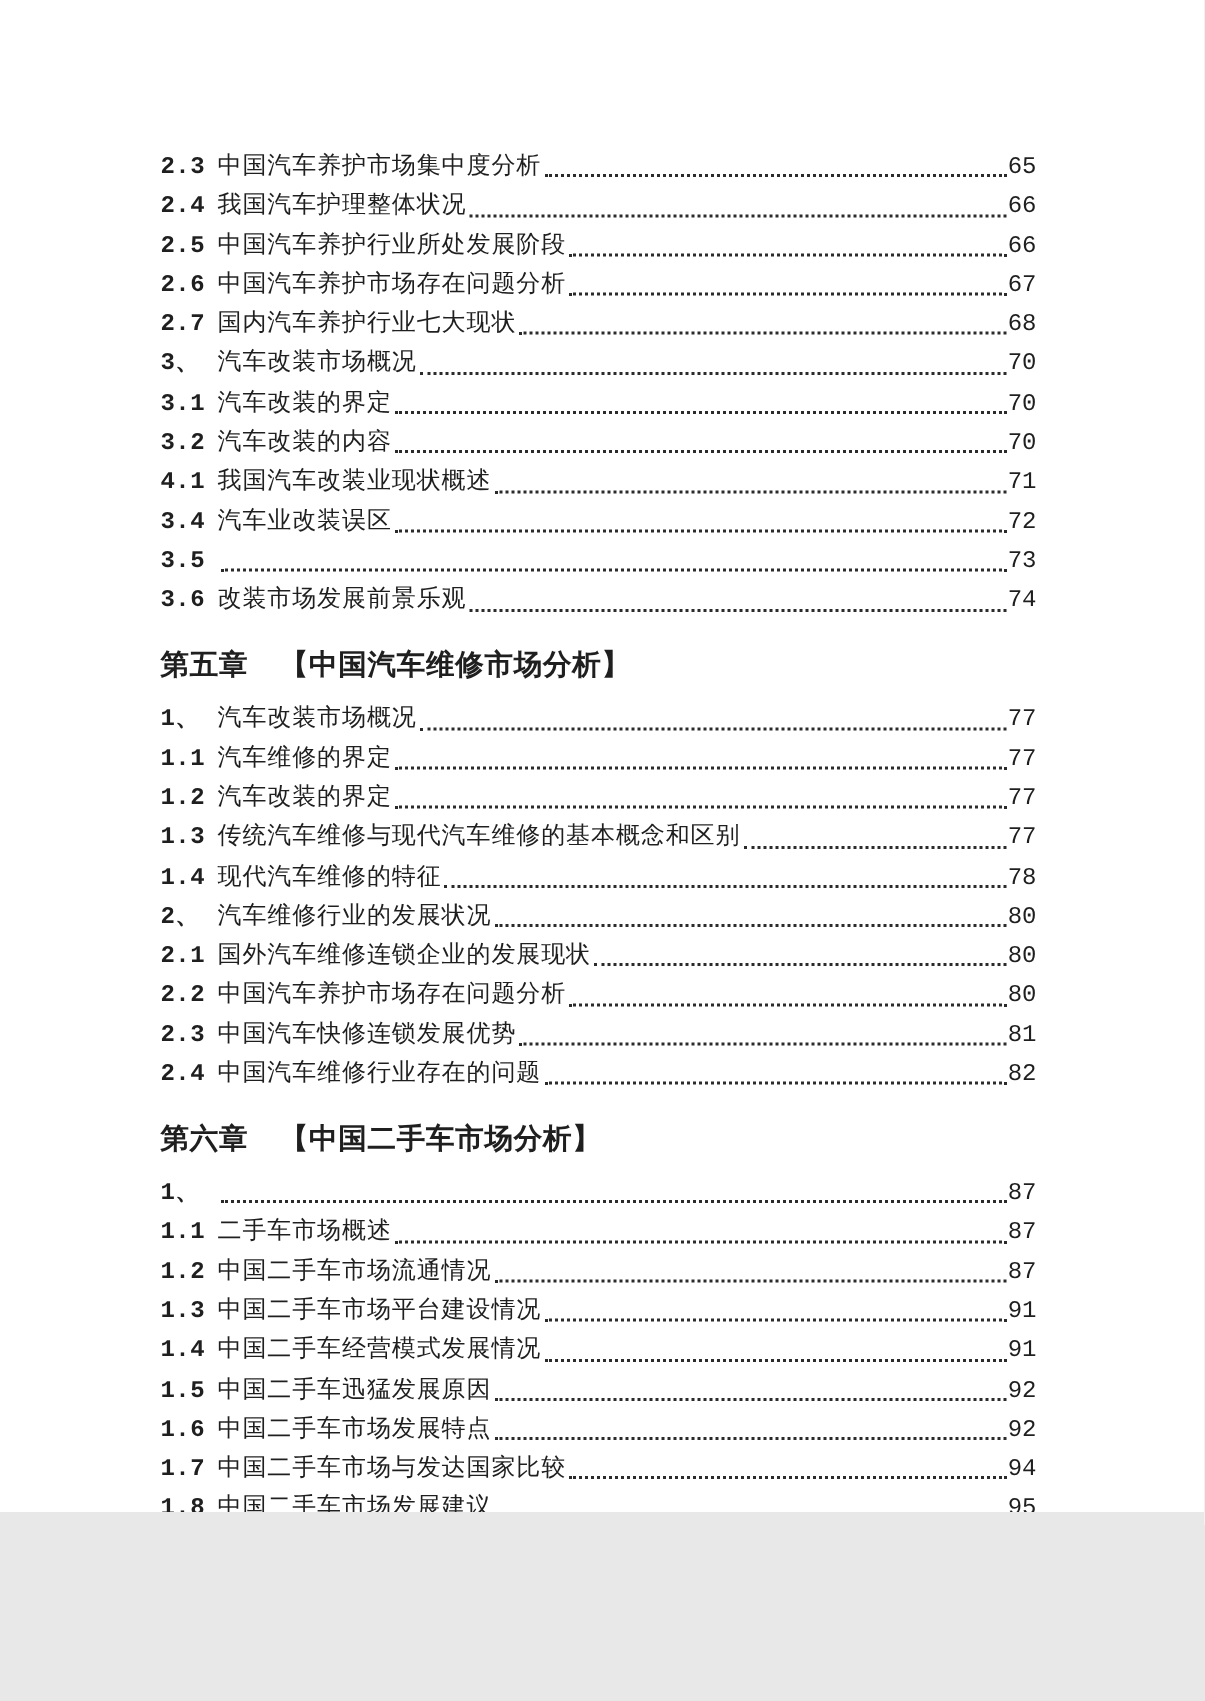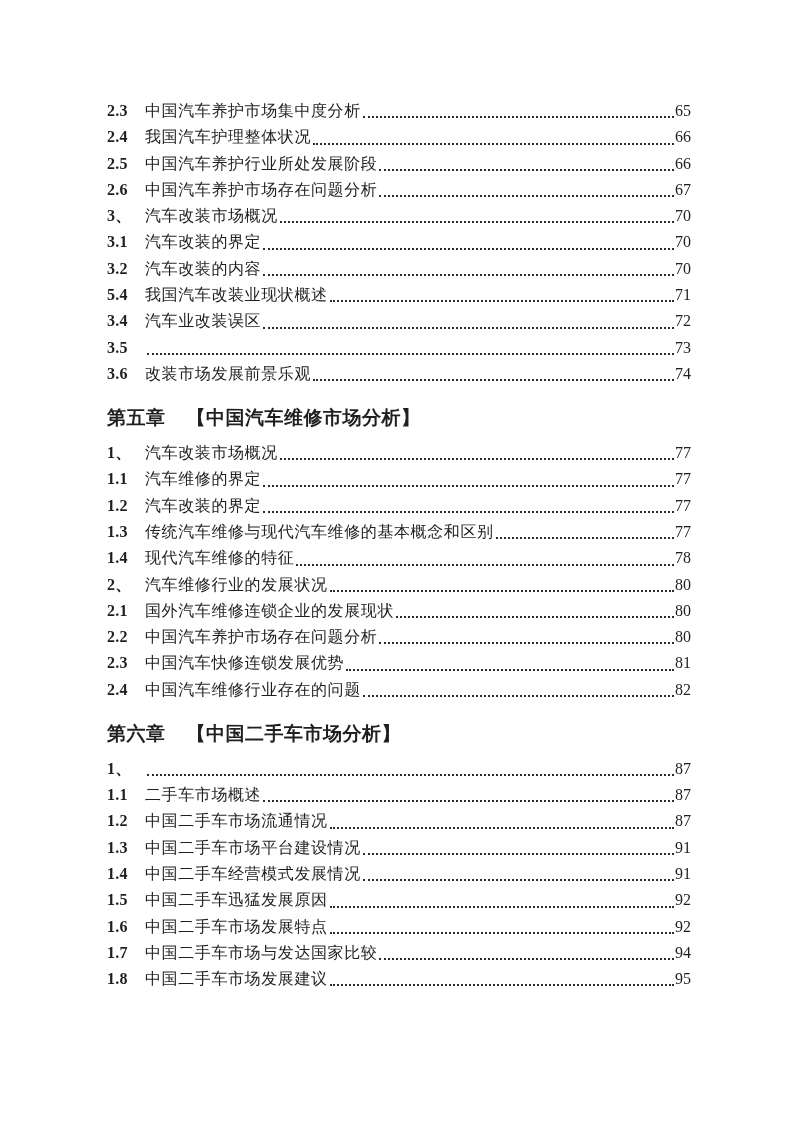--- a/index.html
+++ b/index.html
@@ -3,25 +3,25 @@
 <meta charset="utf-8">
 <style>
   html, body {
     margin: 0;
     padding: 0;
     background: #e8e8e8;
   }
   .page {
     position: relative;
     width: 803px;
-    height: 1134px;
+    height: 1008px;
     margin: 0 auto;
     background: var(--page-bg, #ffffff);
     color: var(--text-color, #1f1f1f);
-    font-family: Liberation Serif, serif;
+    font-family: Liberation Mono, monospace;
     overflow: hidden;
   }
   .toc {
     position: absolute;
     left: 107px;
     right: 112px;
     top: 98px;
   }
   .toc-section { margin: 0; }
   .chapter-heading {
@@ -92,20 +92,26 @@
     <span class="entry-page">66</span>
   </div>
 
   <div class="toc-entry">
     <span class="entry-num">2.6</span>
     <span class="entry-title">中国汽车养护市场存在问题分析</span>
     <span class="dot-leader"></span>
     <span class="entry-page">67</span>
   </div>
 
+  <div class="toc-entry">
+    <span class="entry-num">2.7</span>
+    <span class="entry-title">国内汽车养护行业七大现状</span>
+    <span class="dot-leader"></span>
+    <span class="entry-page">68</span>
+  </div>
 
   <div class="toc-entry">
     <span class="entry-num">3、</span>
     <span class="entry-title">汽车改装市场概况</span>
     <span class="dot-leader"></span>
     <span class="entry-page">70</span>
   </div>
 
   <div class="toc-entry">
     <span class="entry-num">3.1</span>
@@ -115,21 +121,21 @@
   </div>
 
   <div class="toc-entry">
     <span class="entry-num">3.2</span>
     <span class="entry-title">汽车改装的内容</span>
     <span class="dot-leader"></span>
     <span class="entry-page">70</span>
   </div>
 
   <div class="toc-entry">
-    <span class="entry-num">5.4</span>
+    <span class="entry-num">4.1</span>
     <span class="entry-title">我国汽车改装业现状概述</span>
     <span class="dot-leader"></span>
     <span class="entry-page">71</span>
   </div>
 
   <div class="toc-entry">
     <span class="entry-num">3.4</span>
     <span class="entry-title">汽车业改装误区</span>
     <span class="dot-leader"></span>
     <span class="entry-page">72</span>

